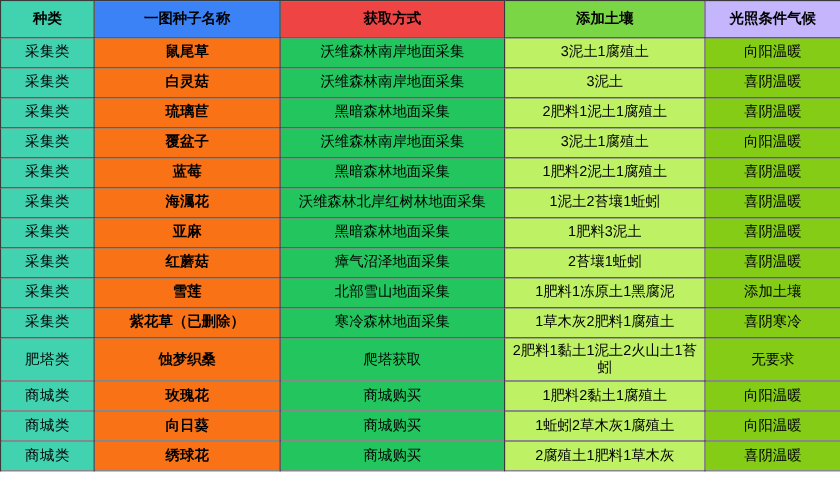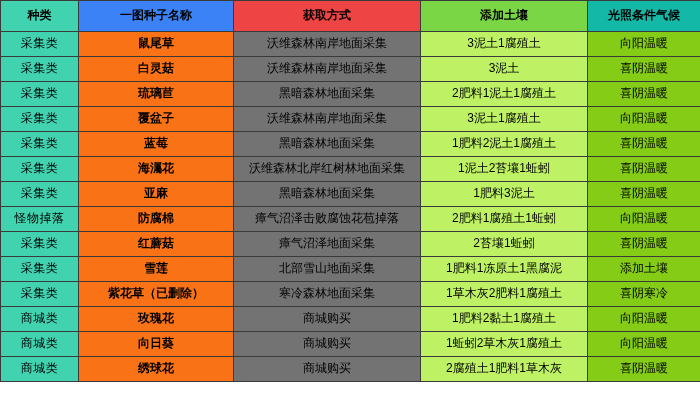--- a/index.html
+++ b/index.html
@@ -41,36 +41,36 @@
   thead th {
     font-weight: bold;
     font-size: 15px;
     height: 26px;
     color: #000000;
   }
   th.h0 { background: #41d2b0; }
   th.h1 { background: #3b82f6; }
   th.h2 { background: #ef4444; }
   th.h3 { background: #7bd645; }
-  th.h4 { background: #14b8a6; }
+  th.h4 { background: #c4b5fd; }
 
   
   td.cat {
     background: #41d2b0;
     font-weight: normal;
     font-size: 13px;
     letter-spacing: 0.5px;
   }
   td.name {
     background: #f97316;
     font-weight: bold;
     font-size: 14px;
   }
   td.method {
-    background: #737373;
+    background: #22c55e;
     font-size: 12px;
   }
   td.soil {
     background: #bef264;
     font-size: 12px;
   }
   td.light {
     background: #84cc16;
     font-size: 12px;
   }
@@ -141,47 +141,47 @@
         <td class="light">喜阴温暖</td>
       </tr>
       <tr class="row">
         <td class="cat">采集类</td>
         <td class="name">亚麻</td>
         <td class="method">黑暗森林地面采集</td>
         <td class="soil">1肥料3泥土</td>
         <td class="light">喜阴温暖</td>
       </tr>
       <tr class="row">
-        <td class="cat">怪物掉落</td>
-        <td class="name">防腐棉</td>
-        <td class="method">瘴气沼泽击败腐蚀花苞掉落</td>
-        <td class="soil">2肥料1腐殖土1蚯蚓</td>
-        <td class="light">向阳温暖</td>
-      </tr>
-      <tr class="row">
         <td class="cat">采集类</td>
         <td class="name">红蘑菇</td>
         <td class="method">瘴气沼泽地面采集</td>
         <td class="soil">2苔壤1蚯蚓</td>
         <td class="light">喜阴温暖</td>
       </tr>
       <tr class="row">
         <td class="cat">采集类</td>
         <td class="name">雪莲</td>
         <td class="method">北部雪山地面采集</td>
         <td class="soil">1肥料1冻原土1黑腐泥</td>
         <td class="light">添加土壤</td>
       </tr>
       <tr class="row">
         <td class="cat">采集类</td>
         <td class="name">紫花草（已删除）</td>
         <td class="method">寒冷森林地面采集</td>
         <td class="soil">1草木灰2肥料1腐殖土</td>
         <td class="light">喜阴寒冷</td>
       </tr>
+      <tr class="row row-tall">
+        <td class="cat">肥塔类</td>
+        <td class="name">蚀梦织桑</td>
+        <td class="method">爬塔获取</td>
+        <td class="soil">2肥料1黏土1泥土2火山土1苔蚓</td>
+        <td class="light">无要求</td>
+      </tr>
       <tr class="row">
         <td class="cat">商城类</td>
         <td class="name">玫瑰花</td>
         <td class="method">商城购买</td>
         <td class="soil">1肥料2黏土1腐殖土</td>
         <td class="light">向阳温暖</td>
       </tr>
       <tr class="row">
         <td class="cat">商城类</td>
         <td class="name">向日葵</td>

